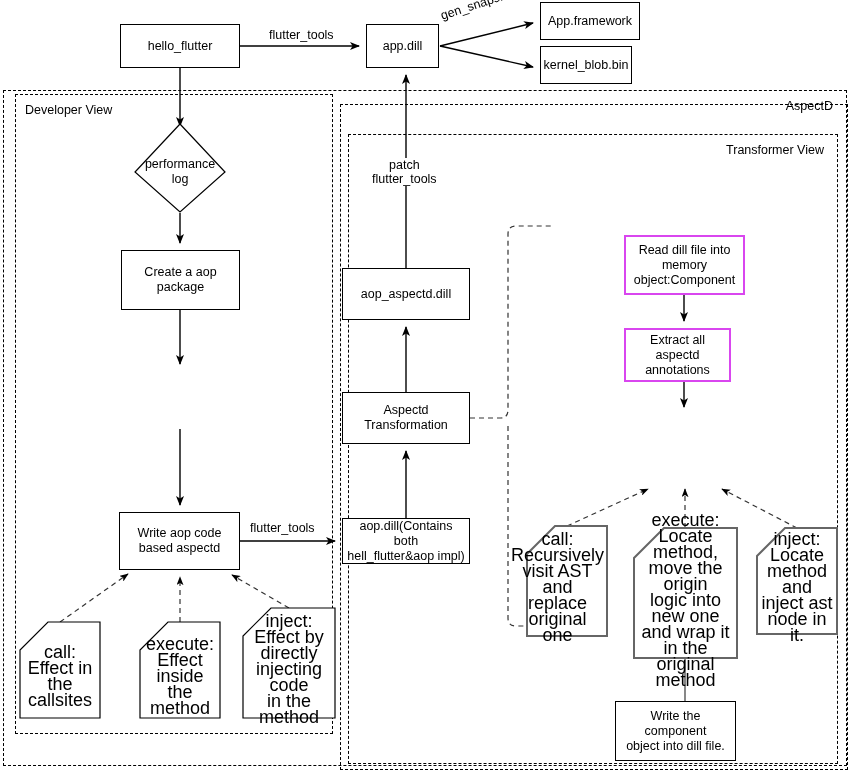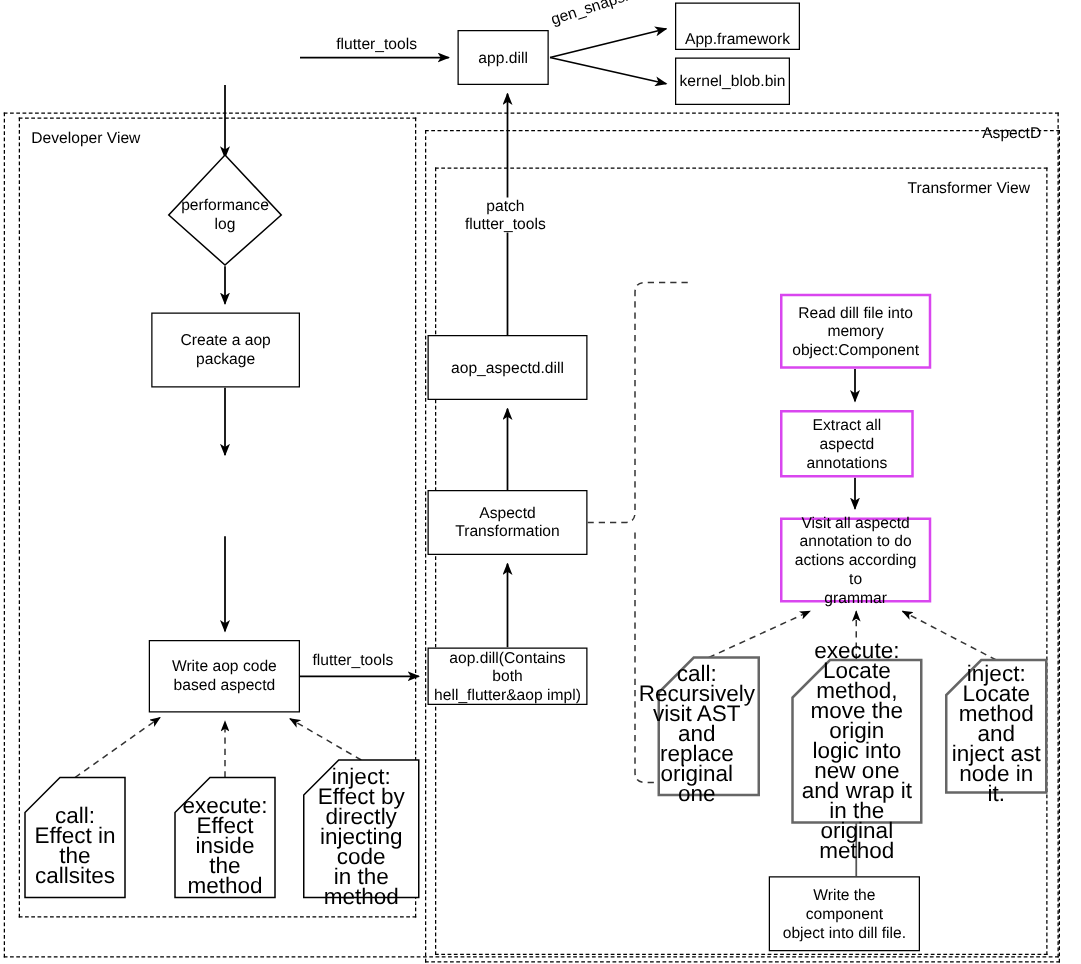--- a/index.html
+++ b/index.html
@@ -113,24 +113,27 @@
 
     <path id="note0" d="M48,622 L100,622 L100,718 L20,718 L20,650 Z" fill="#fff" stroke="#000" stroke-width="1.2"></path>
     <path id="note1" d="M168,622 L220,622 L220,718 L140,718 L140,650 Z" fill="#fff" stroke="#000" stroke-width="1.2"></path>
     <path id="note2" d="M271,608 L335,608 L335,718 L243,718 L243,636 Z" fill="#fff" stroke="#000" stroke-width="1.2"></path>
 
     <path id="note3" d="M555,526 L607,526 L607,636 L527,636 L527,554 Z" fill="#fff" stroke="#666" stroke-width="2"></path>
     <path id="note4" d="M664,528 L737,528 L737,658 L634,658 L634,558 Z" fill="#fff" stroke="#666" stroke-width="2"></path>
     <path id="note5" d="M785,528 L837,528 L837,634 L757,634 L757,556 Z" fill="#fff" stroke="#666" stroke-width="2"></path>
   </svg>
 
+  <div class="node blk" id="n-hello_flutter" style="left: 120px; top: 24px; width: 120px; height: 44px;">
+    <span class="lbl">hello_flutter</span>
+  </div>
   <div class="node blk" id="n-app_dill" style="left: 366px; top: 24px; width: 73px; height: 44px;">
     <span class="lbl">app.dill</span>
   </div>
-  <div class="node blk" id="n-app_framework" style="left: 540px; top: 2px; width: 100px; height: 38px; align-items: flex-end;">
+  <div class="node blk" id="n-app_framework" style="left: 540px; top: 2px; width: 100px; height: 38px;">
     <span class="lbl">App.framework</span>
   </div>
   <div class="node blk" id="n-kernel_blob" style="left: 540px; top: 46px; width: 92px; height: 38px;">
     <span class="lbl">kernel_blob.bin</span>
   </div>
 
   <div class="node blk" id="n-create_aop" style="left: 121px; top: 250px; width: 119px; height: 60px;">
     <span class="lbl">Create a aop
 package</span>
   </div>
@@ -152,26 +155,20 @@
   </div>
 
   <div class="node gblk" id="n-read_dill" style="left: 624px; top: 235px; width: 121px; height: 60px;">
     <span class="lbl">Read dill file into
 memory
 object:Component</span>
   </div>
   <div class="node gblk" id="n-extract_ann" style="left: 624px; top: 328px; width: 107px; height: 54px;">
     <span class="lbl">Extract all aspectd
 annotations</span>
-  </div>
-  <div class="node gblk" id="n-visit_ann" style="left: 624px; top: 414px; width: 121px; height: 68px;">
-    <span class="lbl">Visit all aspectd
-annotation to do
-actions according to
-grammar</span>
   </div>
   <div class="node blk" id="n-write_component" style="left: 615px; top: 701px; width: 121px; height: 60px;">
     <span class="lbl">Write the component
 object into dill file.</span>
   </div>
 
   <div class="diamond" id="d-perf" style="left: 135px; top: 132px; width: 90px; height: 80px;">
     <span class="dtxt">performance
 log</span>
   </div>

